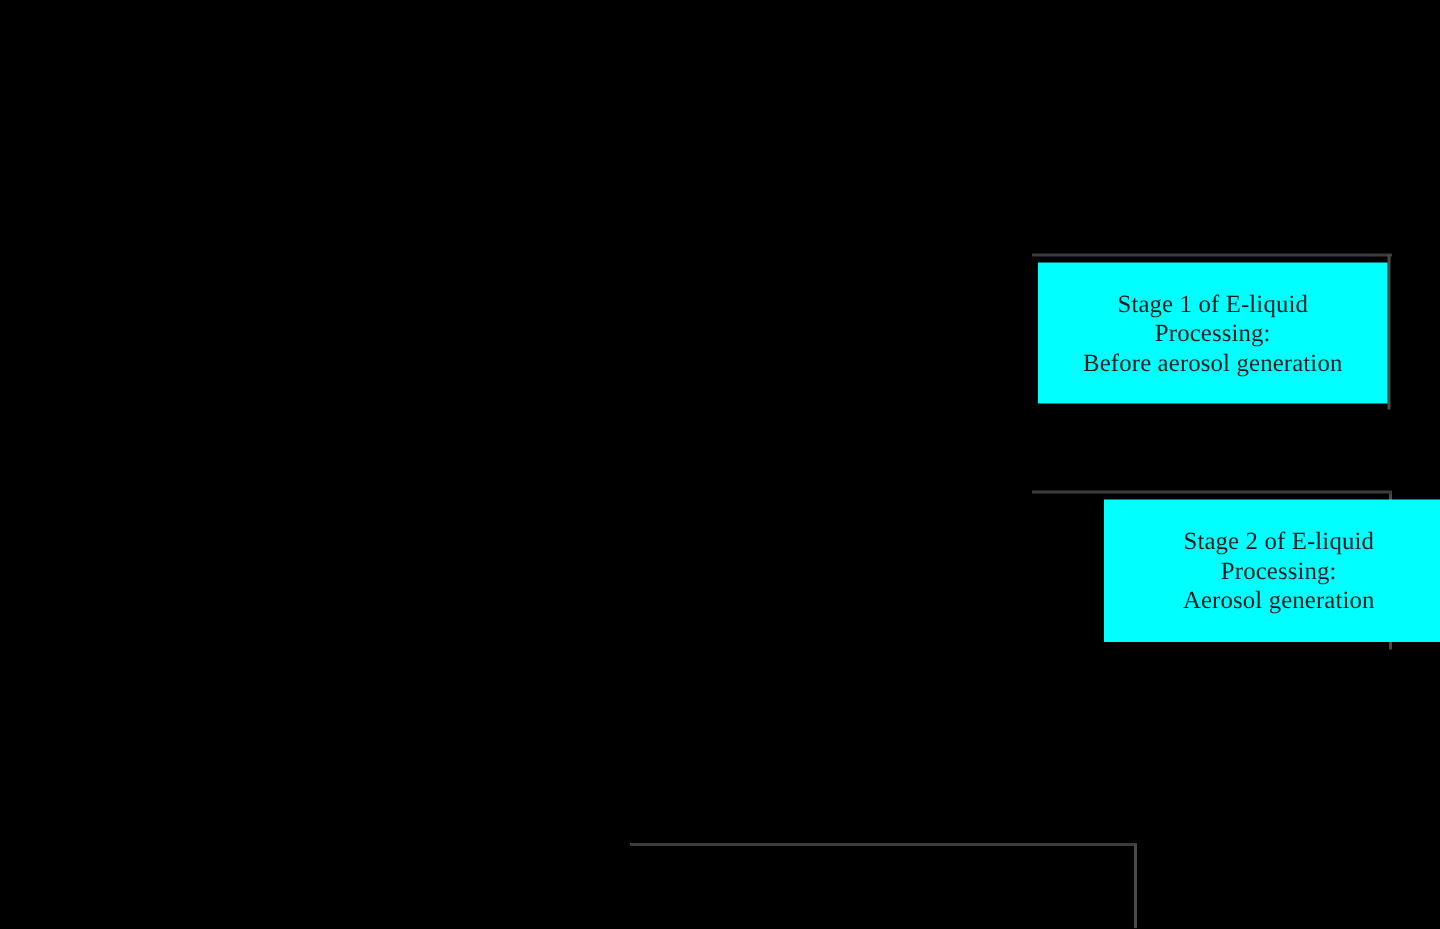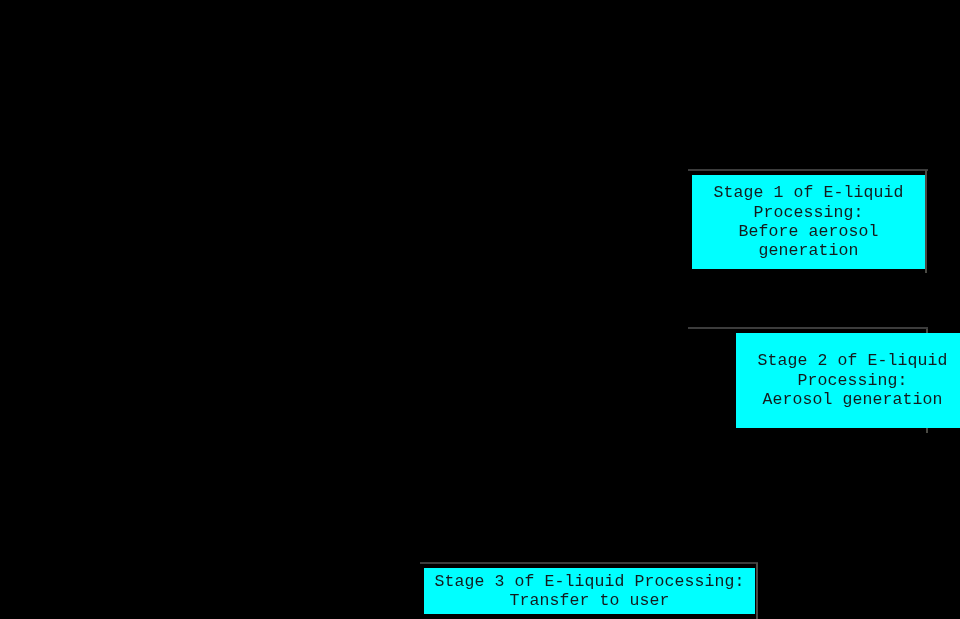--- a/index.html
+++ b/index.html
@@ -6,21 +6,21 @@
     margin: 0;
     padding: 0;
     background: #000000;
   }
   #canvas {
     position: relative;
     width: 960px;
     height: 619px;
     background: #000000;
     overflow: hidden;
-    font-family: Liberation Mono, monospace;
+    font-family: Liberation Serif, serif;
   }
   .node {
     position: absolute;
     box-sizing: border-box;
     background: #00ffff;
     color: #141b1e;
     display: flex;
     align-items: center;
     justify-content: center;
     text-align: center;
@@ -77,18 +77,14 @@
   <div class="edge-top" id="edge-top-stage-2"></div>
   <div class="edge-right" id="edge-right-stage-2"></div>
   <div class="node" id="node-stage-2">
     <span class="node-text">Stage 2 of E-liquid
 Processing:
 Aerosol generation</span>
   </div>
 
   <div class="edge-top" id="edge-top-stage-3"></div>
   <div class="edge-right" id="edge-right-stage-3"></div>
-  <div class="node" id="node-stage-3">
-    <span class="node-text">Stage 3 of E-liquid Processing:
-Transfer to user</span>
-  </div>
 
 </div>
 
 </body></html>

